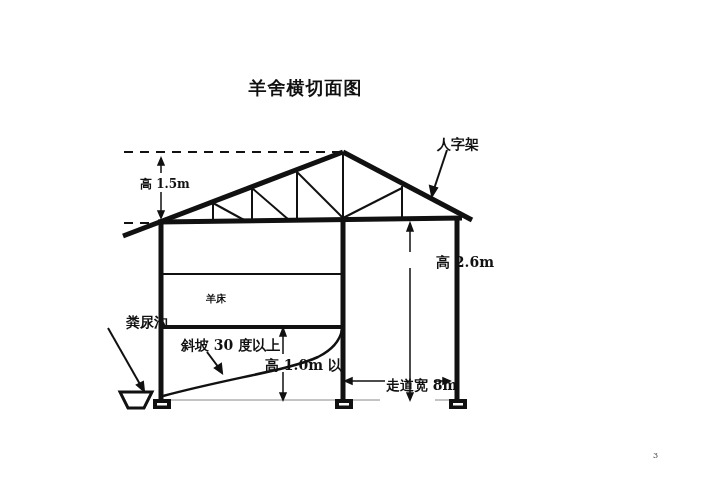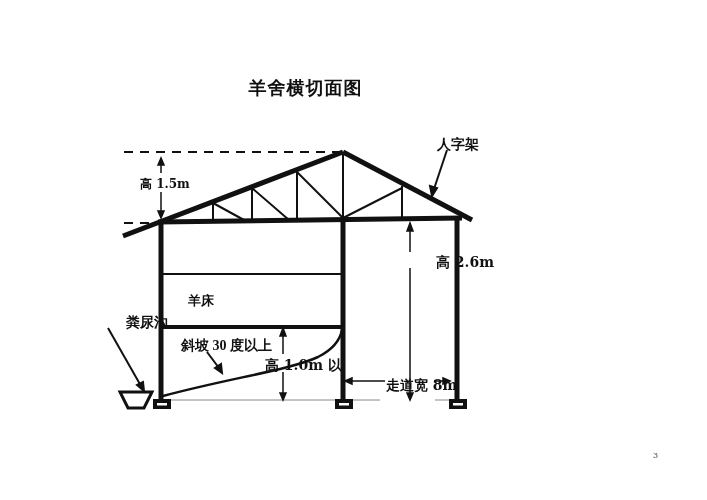--- a/index.html
+++ b/index.html
@@ -112,19 +112,19 @@
     <line x1="349" y1="381" x2="385" y2="381"></line>
     <polygon points="345,381 352,378 352,384"></polygon>
     <line x1="434" y1="381" x2="446" y2="381"></line>
     <polygon points="450,381 443,378 443,384"></polygon>
   </g>
 </svg>
 
 <div class="lbl" style="left:140px; top:176px;">高 1.5m</div>
 <div class="lbl lbl-sm lbl-cn" style="left:437px; top:136px;">人字架</div>
 <div class="lbl lbl-sm" style="left:392px; top:254px;margin-left:44px;">高 2.6m</div>
-<div class="lbl lbl-cn" style="left:188px; top:292px; font-size:13px;">羊床</div>
+<div class="lbl lbl-cn" style="left:206px; top:292px; font-size:10px;">羊床</div>
 <div class="lbl lbl-sm lbl-cn" style="left:90px; top:314px;padding-left:36px;">粪尿沟</div>
-<div class="lbl lbl-sm" style="left:181px; top:337px;font-family:Liberation Serif, serif;">斜坡 30 度以上</div>
+<div class="lbl lbl-sm" style="left:181px; top:337px;">斜坡 30 度以上</div>
 <div class="lbl lbl-sm" style="left:265px; top:357px;">高 1.0m 以</div>
 <div class="lbl lbl-sm" style="left:386px; top:377px;">走道宽 8m</div>
 
 <div class="page-num">3</div>
 
 </body></html>

